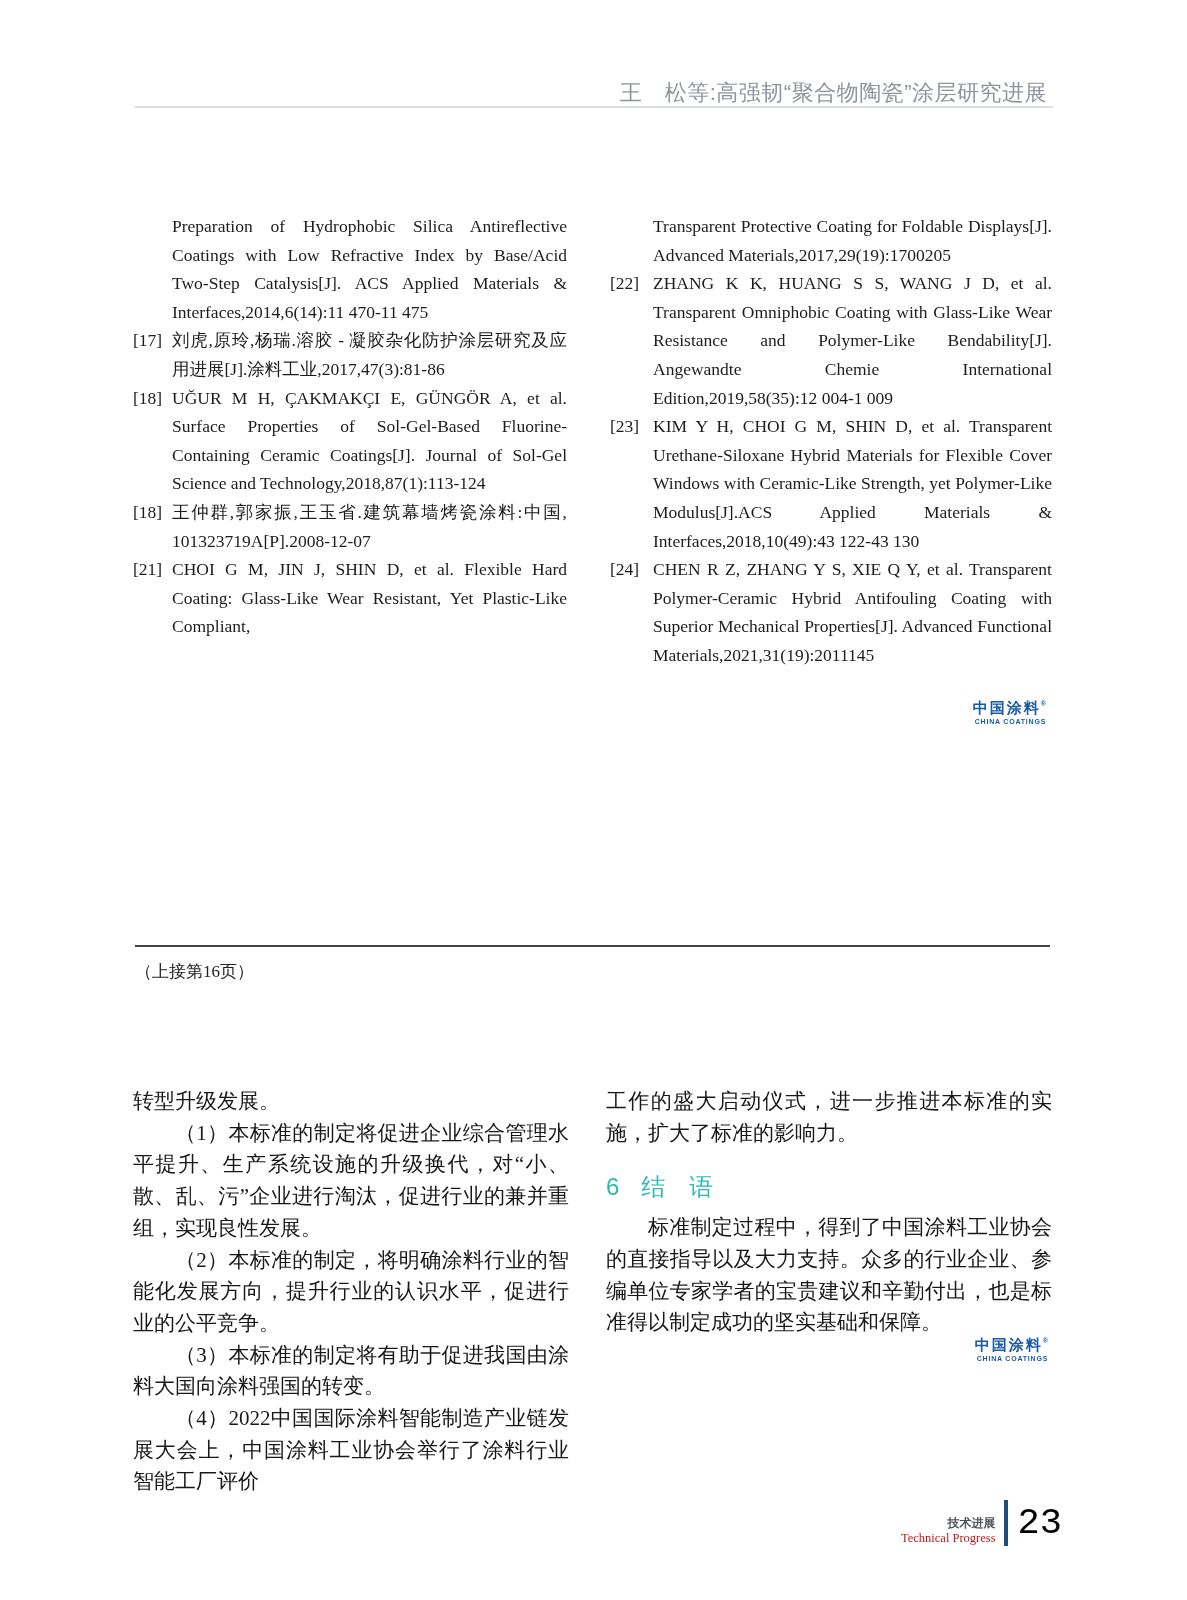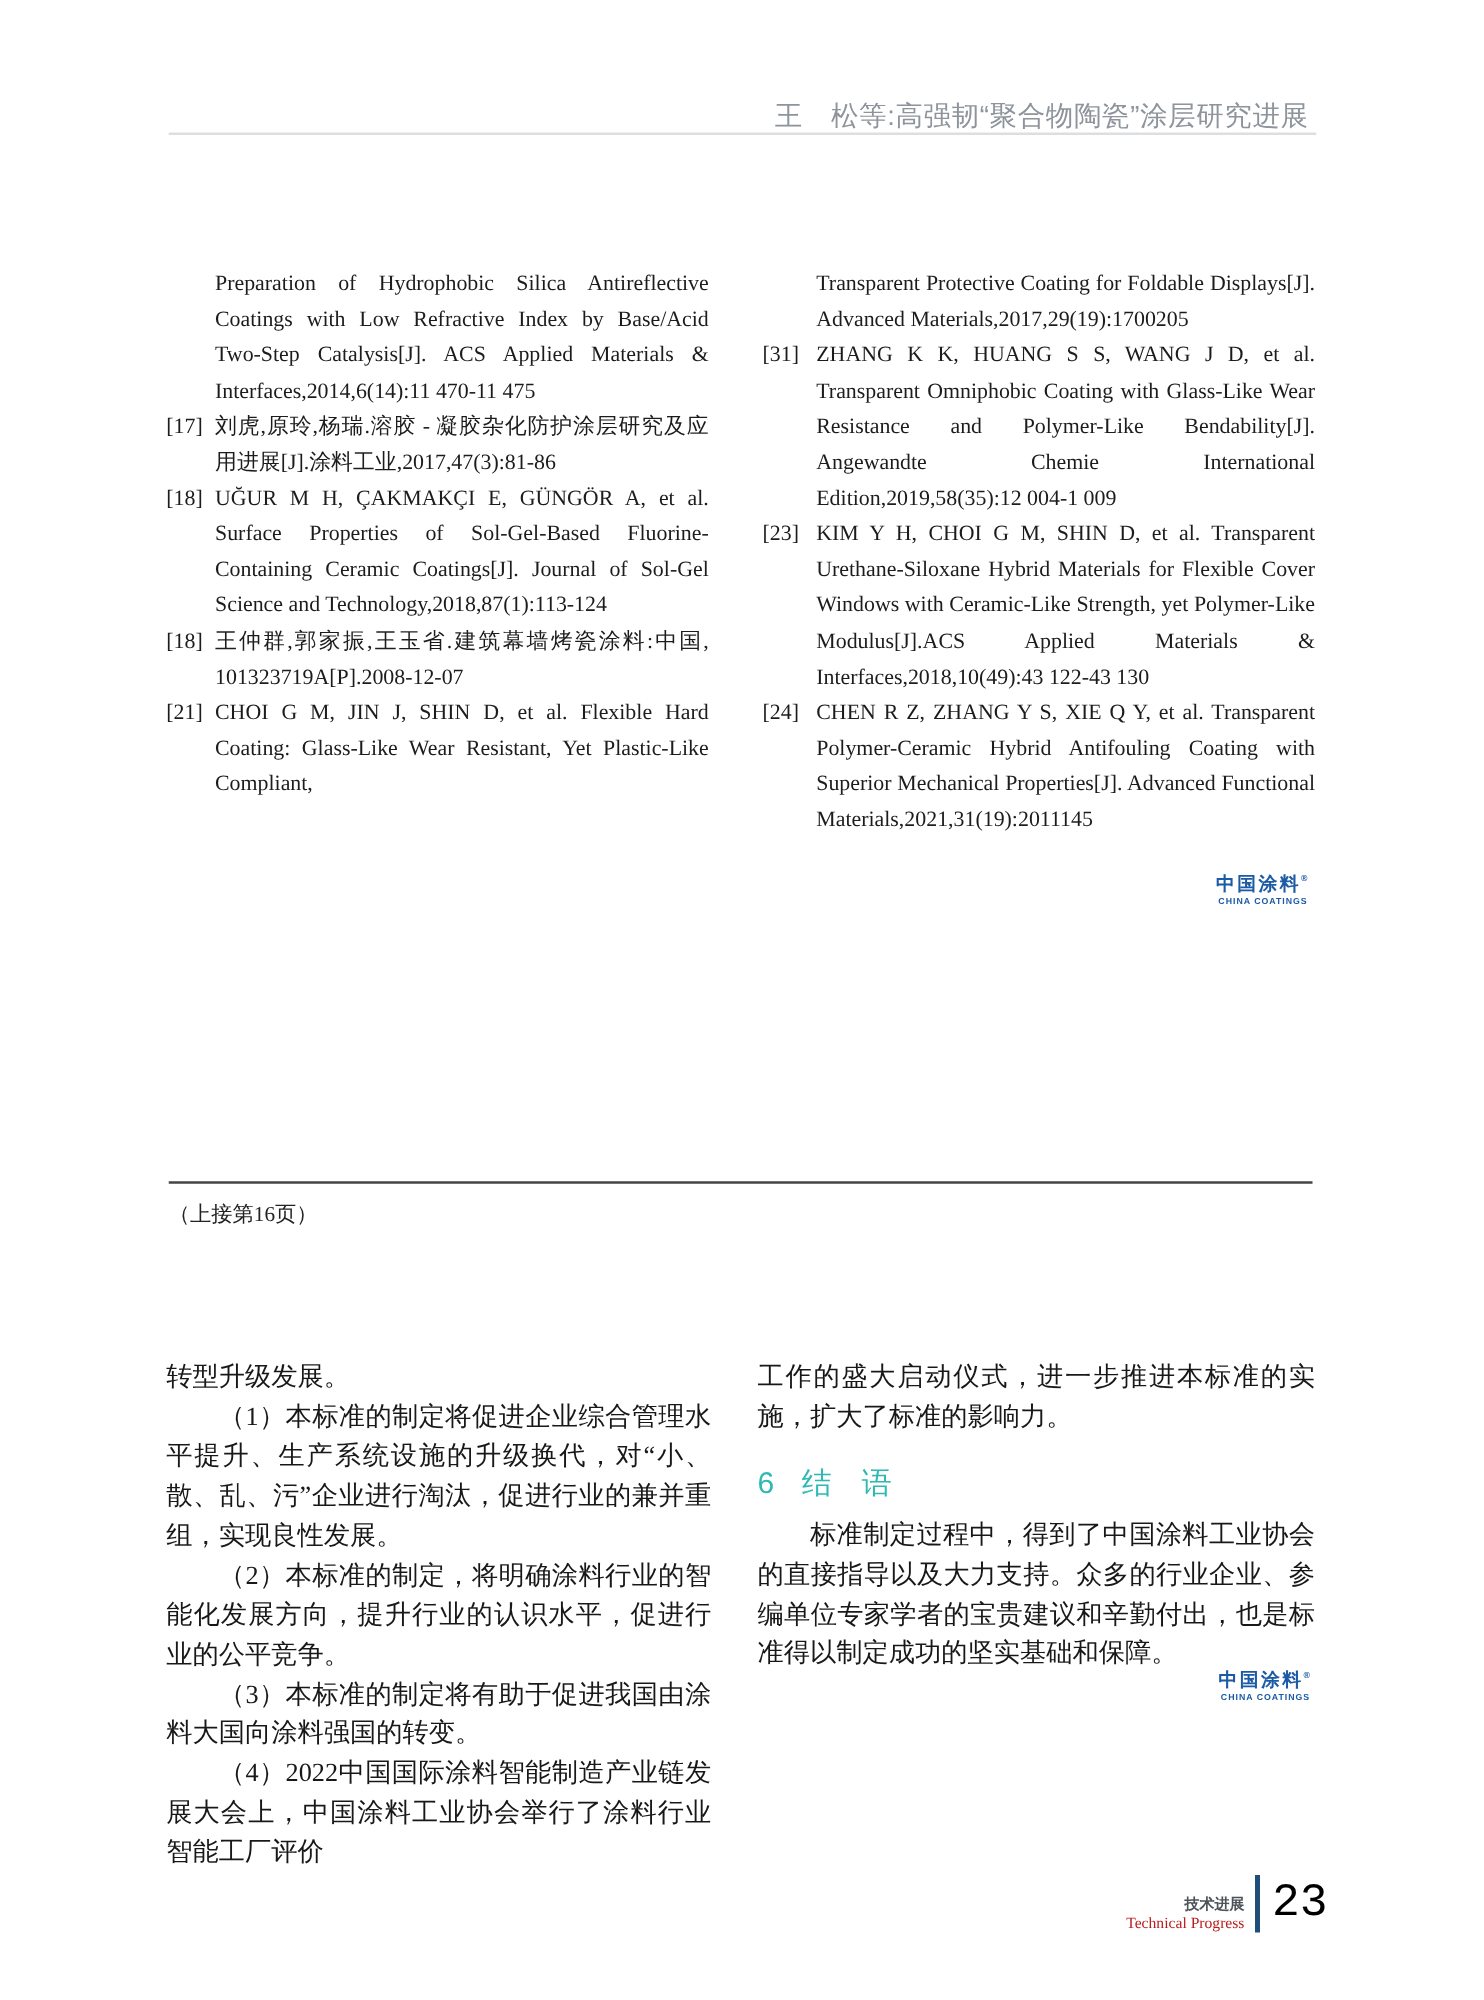--- a/index.html
+++ b/index.html
@@ -193,21 +193,21 @@
         <span class="ref-text">CHOI G M, JIN J, SHIN D, et al. Flexible Hard Coating: Glass-Like Wear Resistant, Yet Plastic-Like Compliant,</span>
       </div>
     </div>
 
     <div class="refs-col right">
       <div class="ref">
         <span class="ref-num"></span>
         <span class="ref-text">Transparent Protective Coating for Foldable Displays[J]. Advanced Materials,2017,29(19):1700205</span>
       </div>
       <div class="ref">
-        <span class="ref-num">[31]</span>
+        <span class="ref-num">[22]</span>
         <span class="ref-text">ZHANG K K, HUANG S S, WANG J D, et al. Transparent Omniphobic Coating with Glass-Like Wear Resistance and Polymer-Like Bendability[J]. Angewandte Chemie International Edition,2019,58(35):12 004-1 009</span>
       </div>
       <div class="ref">
         <span class="ref-num">[23]</span>
         <span class="ref-text">KIM Y H, CHOI G M, SHIN D, et al. Transparent Urethane-Siloxane Hybrid Materials for Flexible Cover Windows with Ceramic-Like Strength, yet Polymer-Like Modulus[J].ACS Applied Materials &amp; Interfaces,2018,10(49):43 122-43 130</span>
       </div>
       <div class="ref">
         <span class="ref-num">[24]</span>
         <span class="ref-text">CHEN R Z, ZHANG Y S, XIE Q Y, et al. Transparent Polymer-Ceramic Hybrid Antifouling Coating with Superior Mechanical Properties[J]. Advanced Functional Materials,2021,31(19):2011145</span>
       </div>

